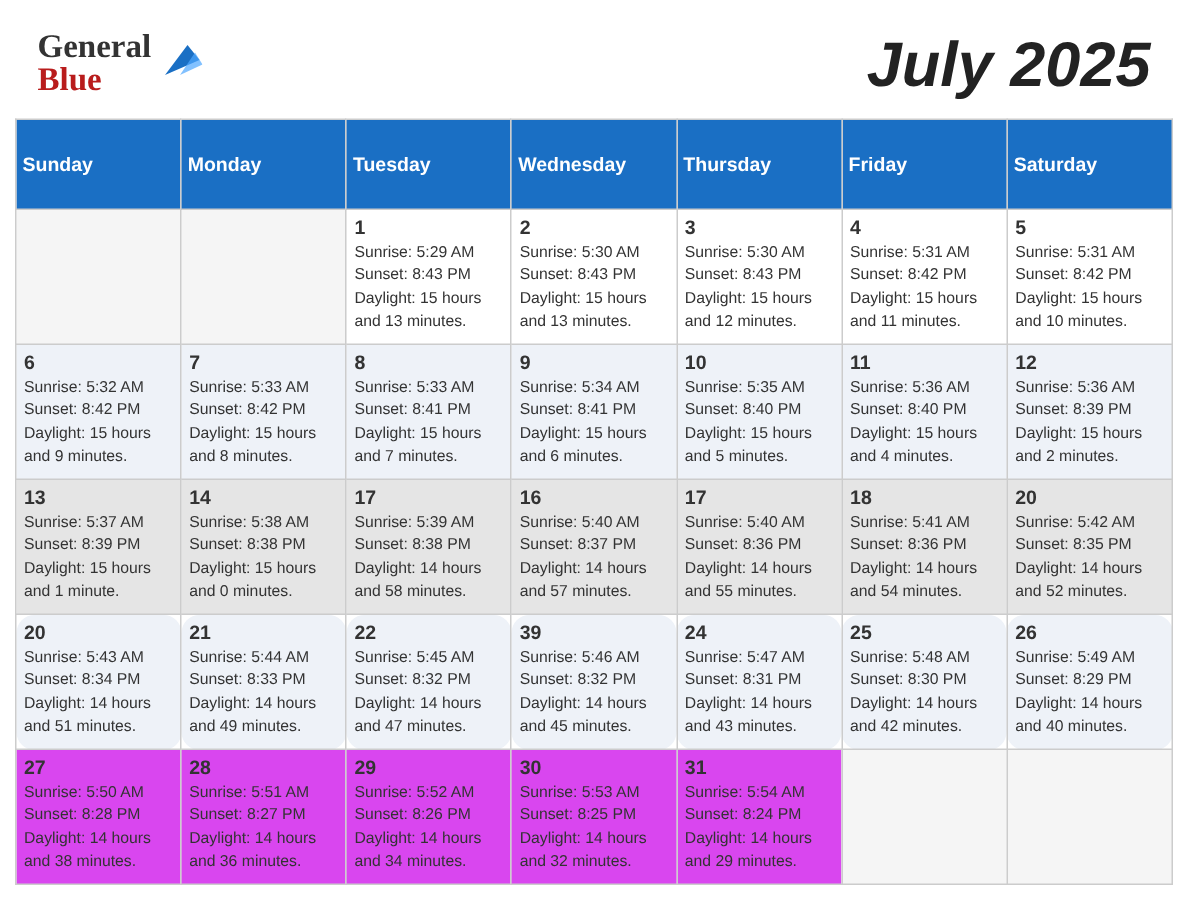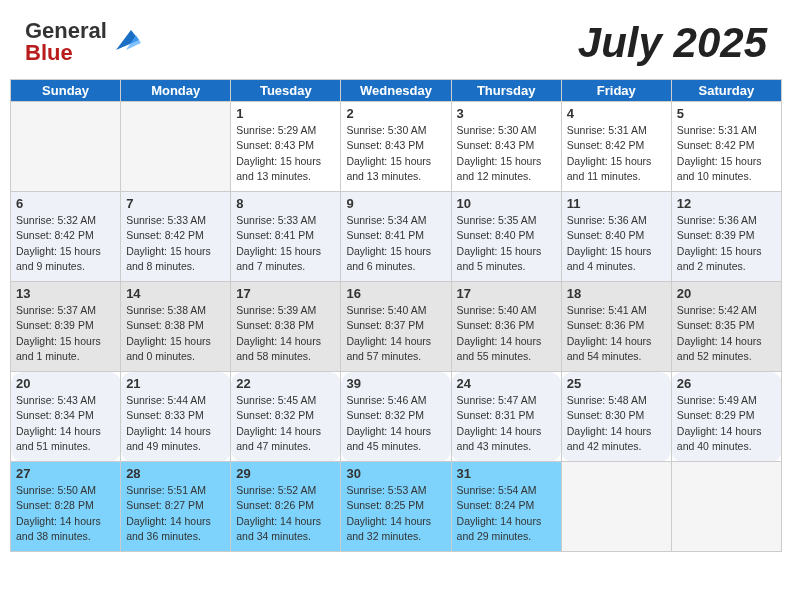--- a/index.html
+++ b/index.html
@@ -12,20 +12,21 @@
     }
     .header {
       display: flex;
       justify-content: space-between;
       align-items: flex-start;
       padding: 10px 15px 5px 15px;
     }
     .logo {
       display: flex;
       align-items: center;
+      font-family: Liberation Serif, serif;
     }
     .logo-text {
       display: flex;
       flex-direction: column;
       line-height: 1;
     }
     .logo-general {
       font-size: 22px;
       font-weight: bold;
       color: #333;
@@ -58,22 +59,22 @@
     .calendar {
       width: 100%;
       border-collapse: collapse;
       margin-top: 8px;
     }
     .calendar th {
       background-color: #1a6fc4;
       color: white;
       font-size: 13px;
       font-weight: bold;
-      padding: 3px 4px;
-      text-align: center;
+      padding: 22px 4px;
+      text-align: left;
       border: 1px solid #ccc;
     }
     .calendar td {
       border: 1px solid #ccc;
       vertical-align: top;
       padding: 4px 5px;
       width: calc(100% / 7);
       height: 90px;
       font-size: 10.5px;
       color: #333;
@@ -94,21 +95,21 @@
     tr:nth-child(odd) td:not(.empty) {
       background: #fff;
     }
     tr:nth-child(even) td:not(.empty) {
       background: #f0f4fa;
     }
     .calendar tbody tr:nth-child(1) td { background: #fff; }
     .calendar tbody tr:nth-child(2) td { background: #eef2f8; }
     .calendar tbody tr:nth-child(3) td { background: #e5e5e5; }
     .calendar tbody tr:nth-child(4) td { background: #eef2f8; border-radius: 12px; }
-    .calendar tbody tr:nth-child(5) td { background: #7dd3fc; }
+    .calendar tbody tr:nth-child(5) td { background: #d946ef; }
     td.empty { background: #f5f5f5 !important; }
   </style>
 </head>
 <body>
 
 <div class="header">
   <div class="logo">
     <div class="logo-text">
       <span class="logo-general">General</span>
       <span class="logo-blue">Blue</span>

